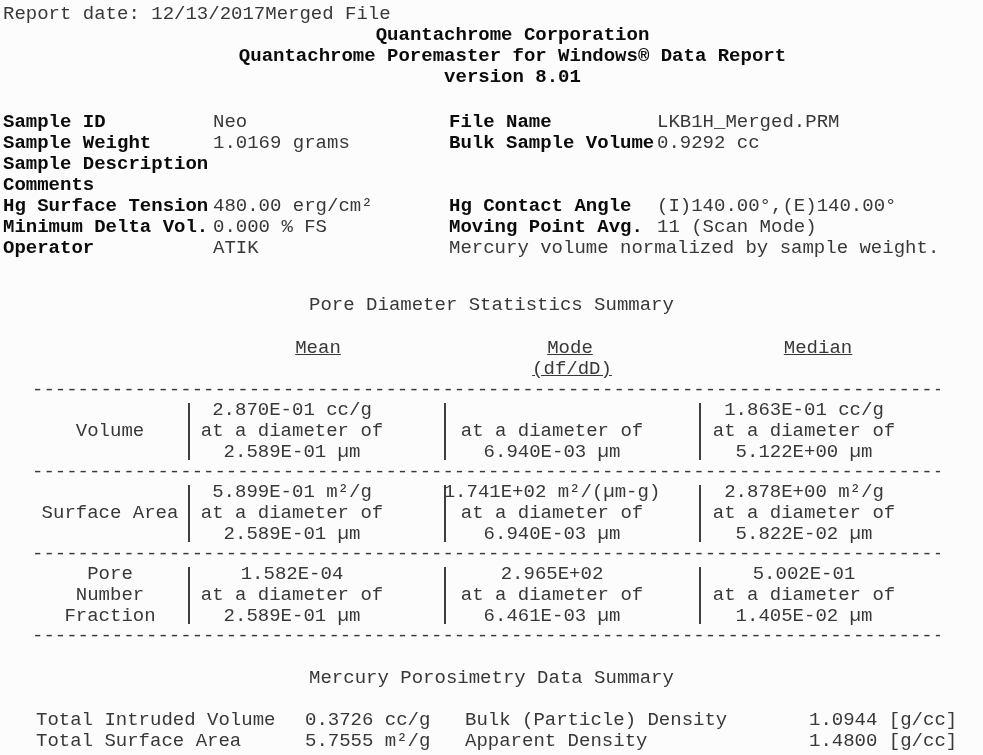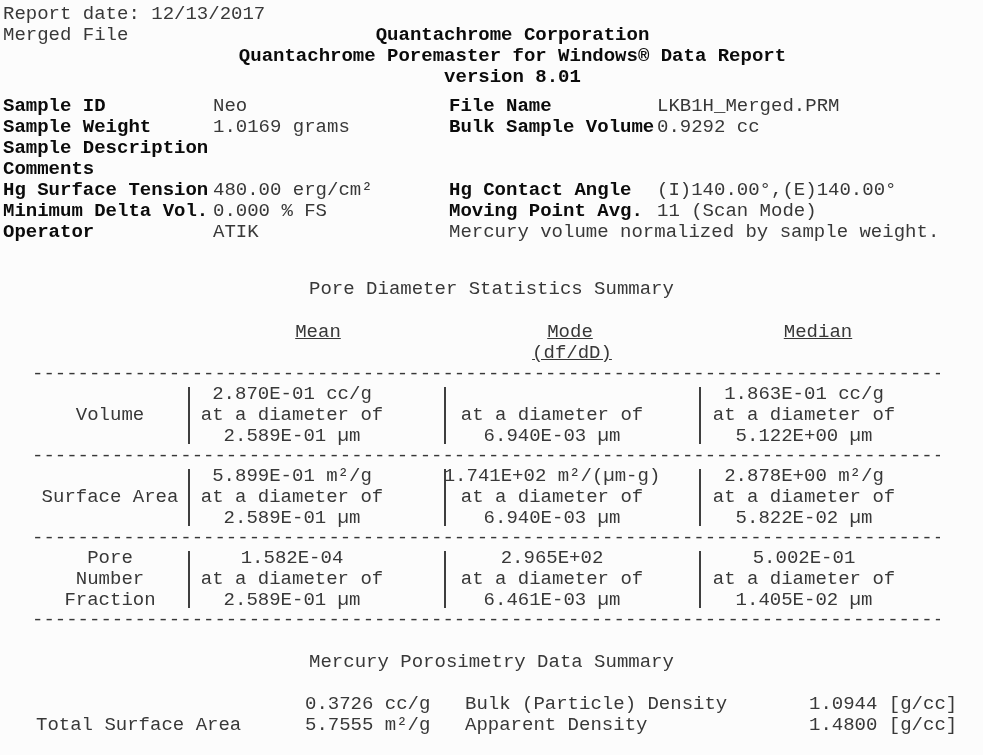--- a/index.html
+++ b/index.html
@@ -4,26 +4,26 @@
 <style>
   html,body{margin:0;padding:0;}
   body{
     width:983px;height:755px;background:#fcfcfc;overflow:hidden;
     font-family:"Liberation Mono","DejaVu Sans Mono",monospace;
     font-size:19px;line-height:21px;color:#383838;
   }
   .doc{position:relative;width:983px;height:755px;padding-top:4px;box-sizing:border-box;}
   .bold{font-weight:bold;color:#0b0b0b;}
   
-  .topline{display:flex;padding:0 8px 0 3px;height:21px;flex-direction:column;}
+  .topline{display:flex;padding:0 8px 0 3px;height:21px;}
   
   .titleblock{text-align:center;padding-left:42px;font-weight:bold;color:#0b0b0b;}
   .titleblock div{height:21px;white-space:nowrap;}
   
-  .info{margin-top:8px;text-align:right;}
+  .info{margin-top:24px;text-align:right;}
   .irow{position:relative;height:21px;}
   .irow span{position:absolute;top:0;white-space:nowrap;}
   .c0{left:3px}.c1{left:213px}.c2{left:449px}.c3{left:657px}
   
   .sectitle{margin-top:36px;text-align:center;height:21px;}
   .thead{position:relative;height:42px;margin-top:22px;}
   .thead span{position:absolute;white-space:nowrap;transform:translateX(-50%);text-decoration:underline;}
   .h-mean{left:318px;top:0}.h-mode{left:570px;top:0}.h-dfdd{left:572px;top:21px}.h-median{left:818px;top:0}
   .sep{height:20px;width:940px;padding-left:32px;box-sizing:border-box;overflow:hidden;white-space:nowrap;}
   .trow{position:relative;height:62px;}
@@ -167,20 +167,21 @@
     <span class="cl m3 l1">at a diameter of</span>
     <span class="cl m3 l2">1.405E-02 µm</span>
   </div>
 
   <div class="sep">----------------------------------------------------------------------------------------------------</div>
 
   <div class="merctitle">Mercury Porosimetry Data Summary</div>
 
   <div class="bottom">
     <div class="brow">
+      <span class="b0">Total Intruded Volume</span>
       <span class="b1">0.3726 cc/g</span>
       <span class="b2">Bulk (Particle) Density</span>
       <span class="b3">1.0944 [g/cc]</span>
     </div>
     <div class="brow">
       <span class="b0">Total Surface Area</span>
       <span class="b1">5.7555 m²/g</span>
       <span class="b2">Apparent Density</span>
       <span class="b3">1.4800 [g/cc]</span>
     </div>

